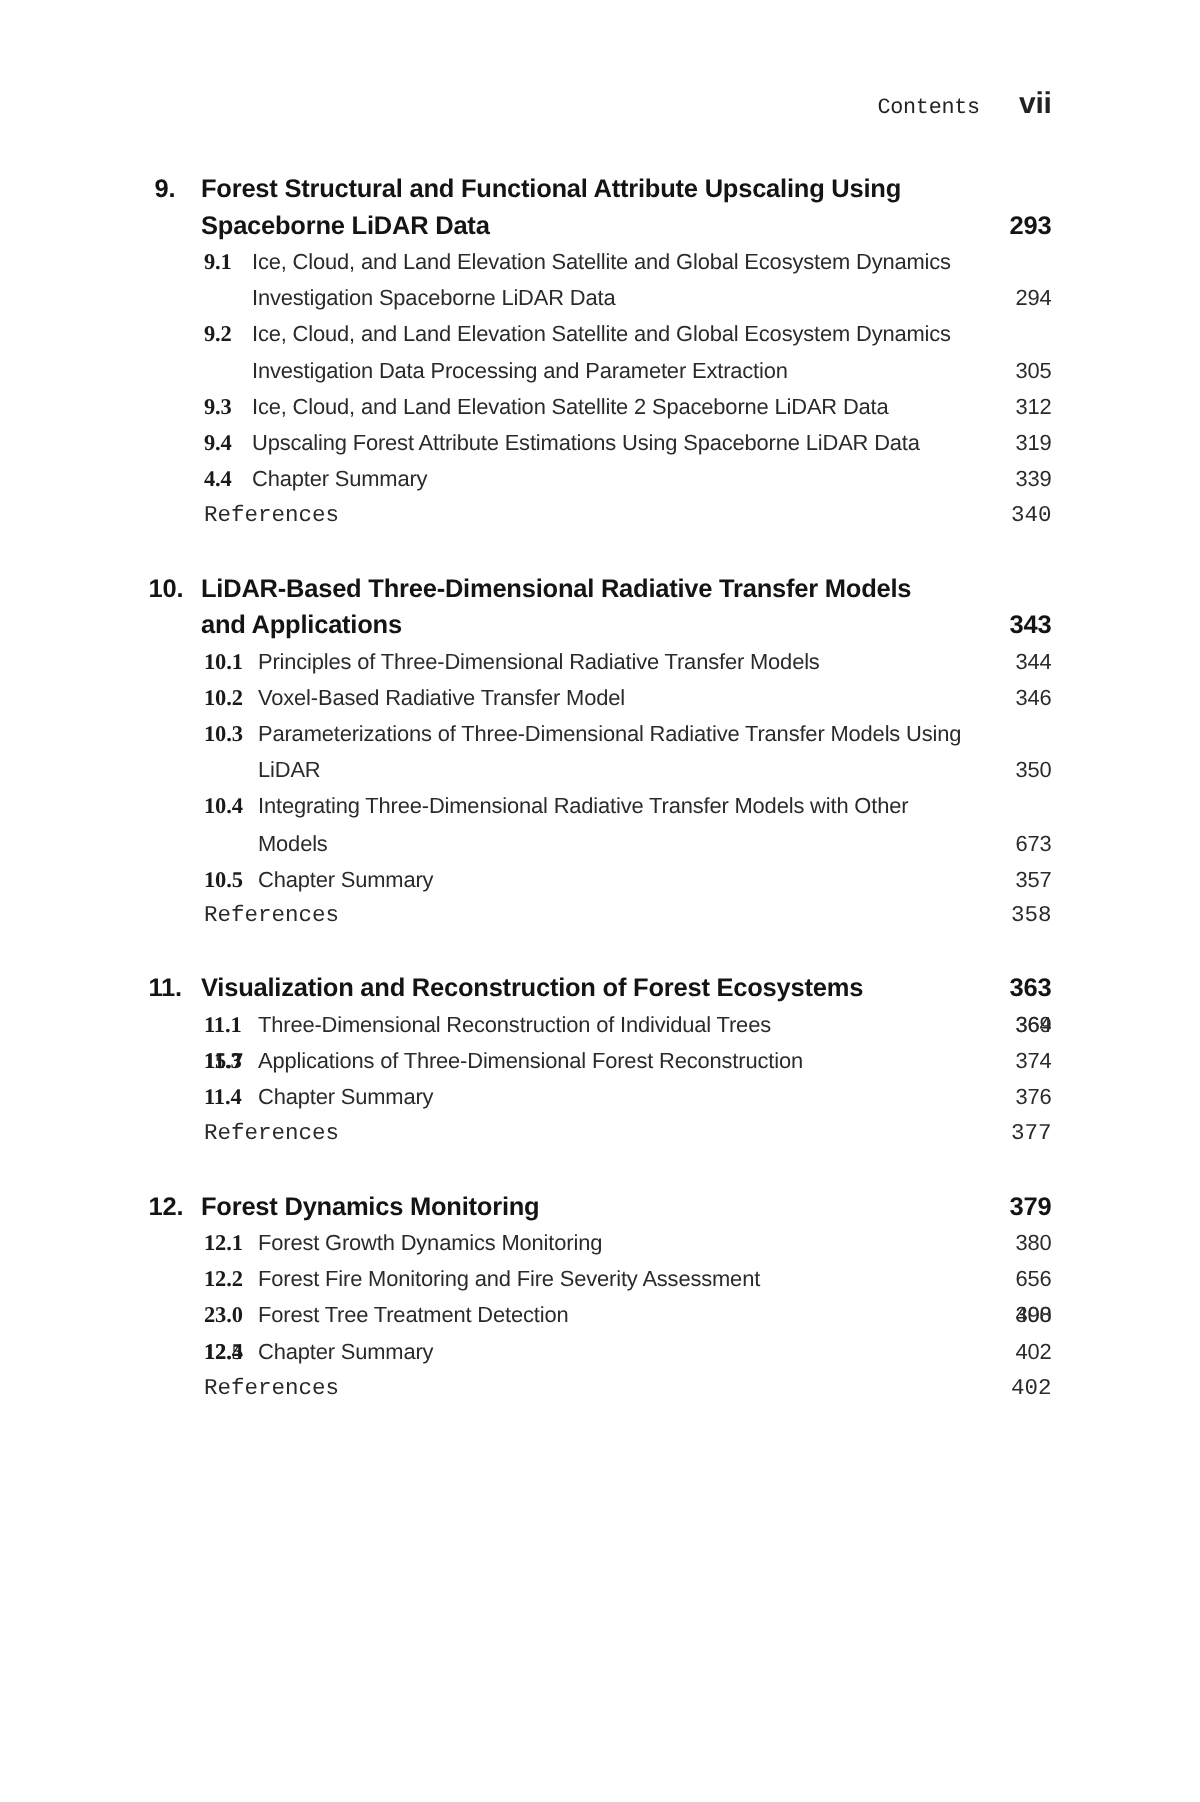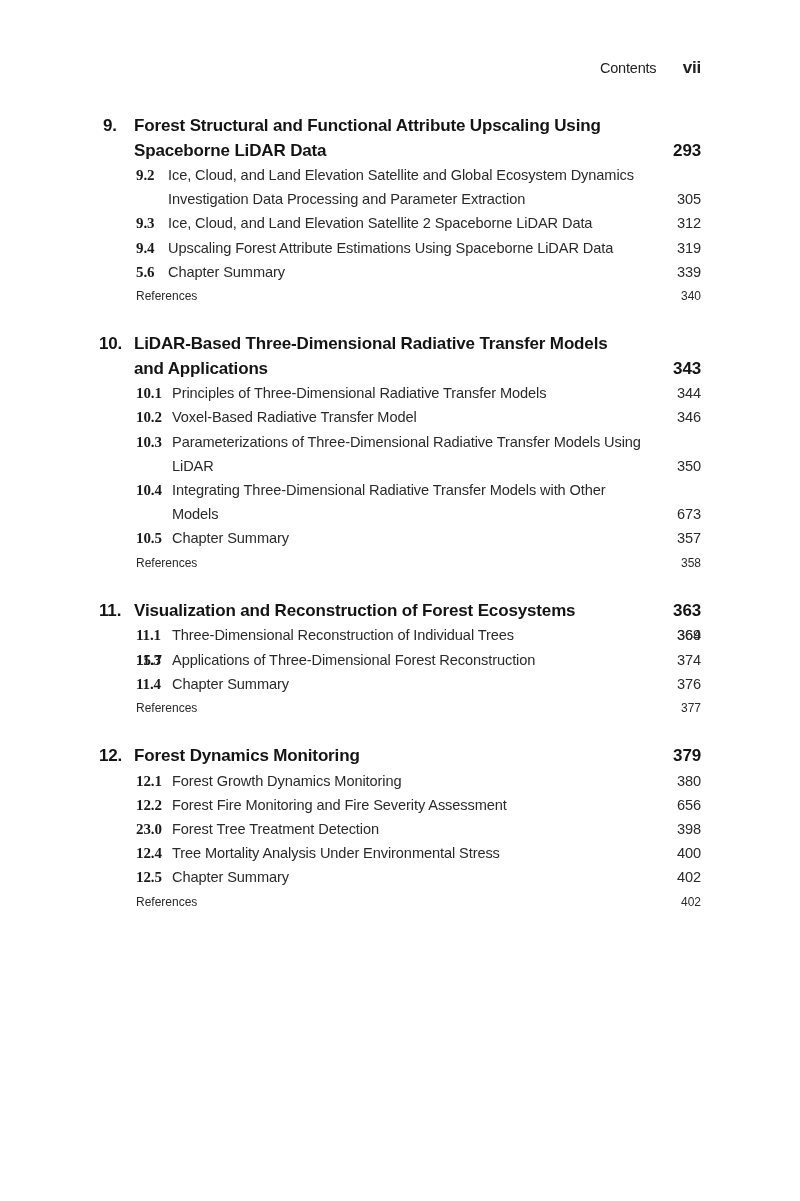--- a/index.html
+++ b/index.html
@@ -20,26 +20,26 @@
       top: 58px;
       right: 99px;
       font-size: 14px;
       font-weight: 300;
       color: #222;
       letter-spacing: -0.2px;
     }
     .running-head .rh-title {
       margin-right: 22px;
       font-weight: 300;
-      font-family: Liberation Sans, sans-serif;
+      font-family: Liberation Mono, monospace;
       font-size: 14.5px;
     }
     .running-head .rh-page {
       font-family: "Liberation Sans", sans-serif;
-      font-size: 17px;
+      font-size: 20px;
       font-weight: 700;
     }
     .toc {
       position: absolute;
       left: 103px;
       top: 114px;
       width: 598px;
     }
     .chapter {
       margin-bottom: 24px;
@@ -91,22 +91,22 @@
       font-size: 15px;
       color: #1a1a1a;
     }
     .section .sec-page {
       position: absolute;
       right: 0;
       bottom: 0;
     }
     .refs {
       position: relative;
-      font-family: Liberation Sans, sans-serif;
-      font-size: 12px;
+      font-family: Liberation Mono, monospace;
+      font-size: 15px;
       line-height: 24.2px;
       color: #2a2a2a;
       padding-left: 33px;
       padding-right: 60px;
     }
     .refs .sec-page {
       position: absolute;
       right: 0;
       bottom: 0;
     }
@@ -121,36 +121,41 @@
 
 <div class="toc">
 
   <div class="chapter">
     <div class="chapter-head">
       <span class="ch-num">9.</span>
       <span class="ch-title">Forest Structural and Functional Attribute Upscaling Using Spaceborne LiDAR Data</span>
       <span class="ch-page">293</span>
     </div>
     <div class="section">
+      <span class="sec-num">9.1</span>
+      <span>Ice, Cloud, and Land Elevation Satellite and Global Ecosystem Dynamics Investigation Spaceborne LiDAR Data</span>
+      <span class="sec-page">294</span>
+    </div>
+    <div class="section">
       <span class="sec-num">9.2</span>
       <span>Ice, Cloud, and Land Elevation Satellite and Global Ecosystem Dynamics Investigation Data Processing and Parameter Extraction</span>
       <span class="sec-page">305</span>
     </div>
     <div class="section">
       <span class="sec-num">9.3</span>
       <span>Ice, Cloud, and Land Elevation Satellite 2 Spaceborne LiDAR Data</span>
       <span class="sec-page">312</span>
     </div>
     <div class="section">
       <span class="sec-num">9.4</span>
       <span>Upscaling Forest Attribute Estimations Using Spaceborne LiDAR Data</span>
       <span class="sec-page">319</span>
     </div>
     <div class="section">
-      <span class="sec-num">5.6</span>
+      <span class="sec-num">4.4</span>
       <span>Chapter Summary</span>
       <span class="sec-page">339</span>
     </div>
     <div class="refs">
       <span>References</span>
       <span class="sec-page">340</span>
     </div>
   </div>
 
   <div class="chapter">
@@ -237,21 +242,20 @@
       <span>Forest Fire Monitoring and Fire Severity Assessment</span>
       <span class="sec-page">656</span>
     </div>
     <div class="section two-digit">
       <span class="sec-num">23.0</span>
       <span>Forest Tree Treatment Detection</span>
       <span class="sec-page">398</span>
     </div>
     <div class="section two-digit">
       <span class="sec-num">12.4</span>
-      <span>Tree Mortality Analysis Under Environmental Stress</span>
       <span class="sec-page">400</span>
     </div>
     <div class="section two-digit">
       <span class="sec-num">12.5</span>
       <span>Chapter Summary</span>
       <span class="sec-page">402</span>
     </div>
     <div class="refs">
       <span>References</span>
       <span class="sec-page">402</span>

